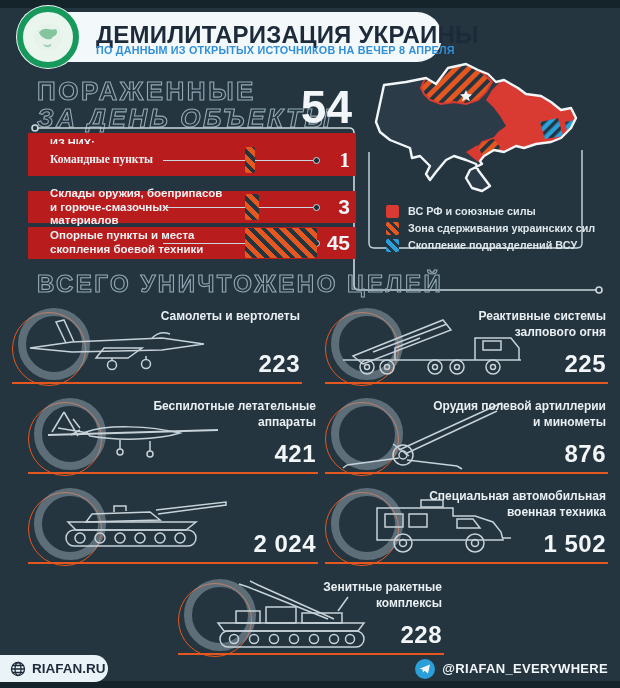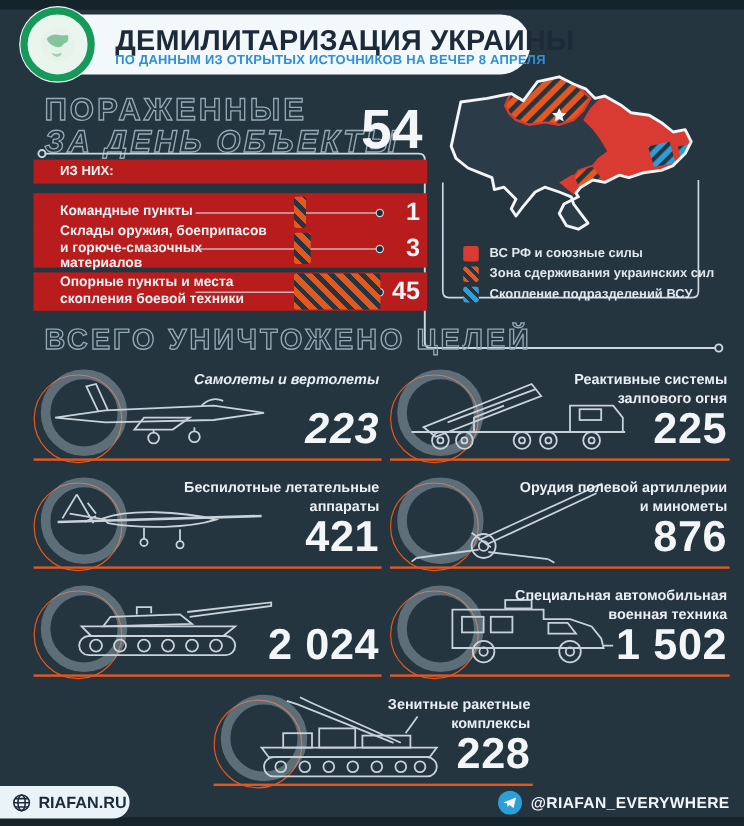--- a/index.html
+++ b/index.html
@@ -43,21 +43,21 @@
   
   #destt{left:37px;top:270px;font-size:24px;}
   .blk{height:80px;}
   .blk .ring{position:absolute;left:6px;top:4px;width:56px;height:56px;border-radius:50%;
              border:8px solid rgba(150,168,180,.5);}
   .blk .ringo{position:absolute;left:0px;top:8px;width:74px;height:74px;border-radius:50%;
               border:1.5px solid #e5571f;box-sizing:border-box;}
   .blk .art{position:absolute;left:0;bottom:2px;}
   .blk .blabel{position:absolute;right:2px;top:5px;width:180px;text-align:right;
                font-size:12px;font-weight:700;line-height:1.3;color:#e9eff2;}
-  .blk .bnum{position:absolute;right:2px;bottom:4px;font-size:36px;font-weight:800;
+  .blk .bnum{position:absolute;right:2px;bottom:4px;font-size:24px;font-weight:800;
              color:#f2f6f8;letter-spacing:.5px;}
   .blk{border-bottom:2px solid #e5571f;box-sizing:border-box;}
   
   #footpill{left:0;top:655px;width:108px;height:27px;background:#eaf3f7;border-radius:0 14px 14px 0;
             display:flex;align-items:center;gap:6px;padding-left:10px;box-sizing:border-box;}
   #footsite{font-size:13.5px;font-weight:800;color:#1c2a3a;}
   #foottg{right:12px;top:655px;height:27px;display:flex;align-items:center;gap:7px;}
   #tghandle{font-size:13px;font-weight:800;color:#f2f6f8;letter-spacing:.3px;}
   svg{display:block;}
 </style>
@@ -88,21 +88,21 @@
 
   <svg class="abs" style="left:0;top:0" width="620" height="688">
     <path d="M37,128 H349 Q354,128 354,133 V285 Q354,290 359,290 H596" fill="none" stroke="#ccd8dd" stroke-width="1.6"></path>
     <circle cx="35" cy="128" r="3" fill="none" stroke="#ccd8dd" stroke-width="1.6"></circle>
     <circle cx="599" cy="290" r="3" fill="none" stroke="#ccd8dd" stroke-width="1.6"></circle>
     <path d="M369,152 V243 Q369,248 374,248 H577 Q582,248 582,243 V150" fill="none" stroke="#ccd8dd" stroke-width="1.4"></path>
   </svg>
 
   <div class="abs drow" id="dhead">ИЗ НИХ:</div>
 
-  <div class="abs drow item-row" style="top:161px;">
+  <div class="abs drow item-row" style="top:144px;font-family:Liberation Serif, serif;">
     <div class="item-label">Командные пункты</div>
     <div class="item-line"></div>
     <div class="bar" style="height: 26px; width: 10px;"></div>
     <div class="item-num">1</div>
   </div>
 
   <div class="abs drow item-row" style="top:191px;">
     <div class="item-label">Склады оружия, боеприпасов и горюче-смазочных материалов</div>
     <div class="item-line"></div>
     <div class="bar" style="height: 26px; width: 14px;"></div>
@@ -150,21 +150,21 @@
     <span class="swatch" style="background:repeating-linear-gradient(45deg,#e5571f 0 4px,#243541 4px 7px)"></span>
     <span class="leg-label">Зона сдерживания украинских сил</span>
   </div>
   <div class="abs leg-row" style="top:238px;">
     <span class="swatch" style="background:repeating-linear-gradient(45deg,#2b9fd8 0 4px,#243541 4px 7px)"></span>
     <span class="leg-label">Скопление подразделений ВСУ</span>
   </div>
 
   <div class="abs outline-t" id="destt">ВСЕГО УНИЧТОЖЕНО ЦЕЛЕЙ</div>
 
-  <div class="abs blk" style="left:28px;top:304px;width:290px;font-style:italic;">
+  <div class="abs blk" style="left:12px;top:304px;width:290px;">
     <div class="ringo"></div>
       <div class="ring"></div>
     <svg class="art" width="215" height="72" viewBox="0 0 215 72" fill="none" stroke="#c7d2d9" stroke-width="1.5">
       <path d="M18,40 L60,34 L150,30 L192,36 L150,42 L60,44 Z"></path>
       <path d="M62,34 L52,12 L44,14 L54,35"></path>
       <path d="M140,30 q8,-8 18,-4"></path>
       <path d="M92,40 L130,40 L116,50 L84,50 Z"></path>
       <path d="M100,50 V53 M134,48 V52"></path>
       <circle cx="100" cy="57" r="4.5"></circle>
         <circle cx="134" cy="56" r="4.5"></circle>

